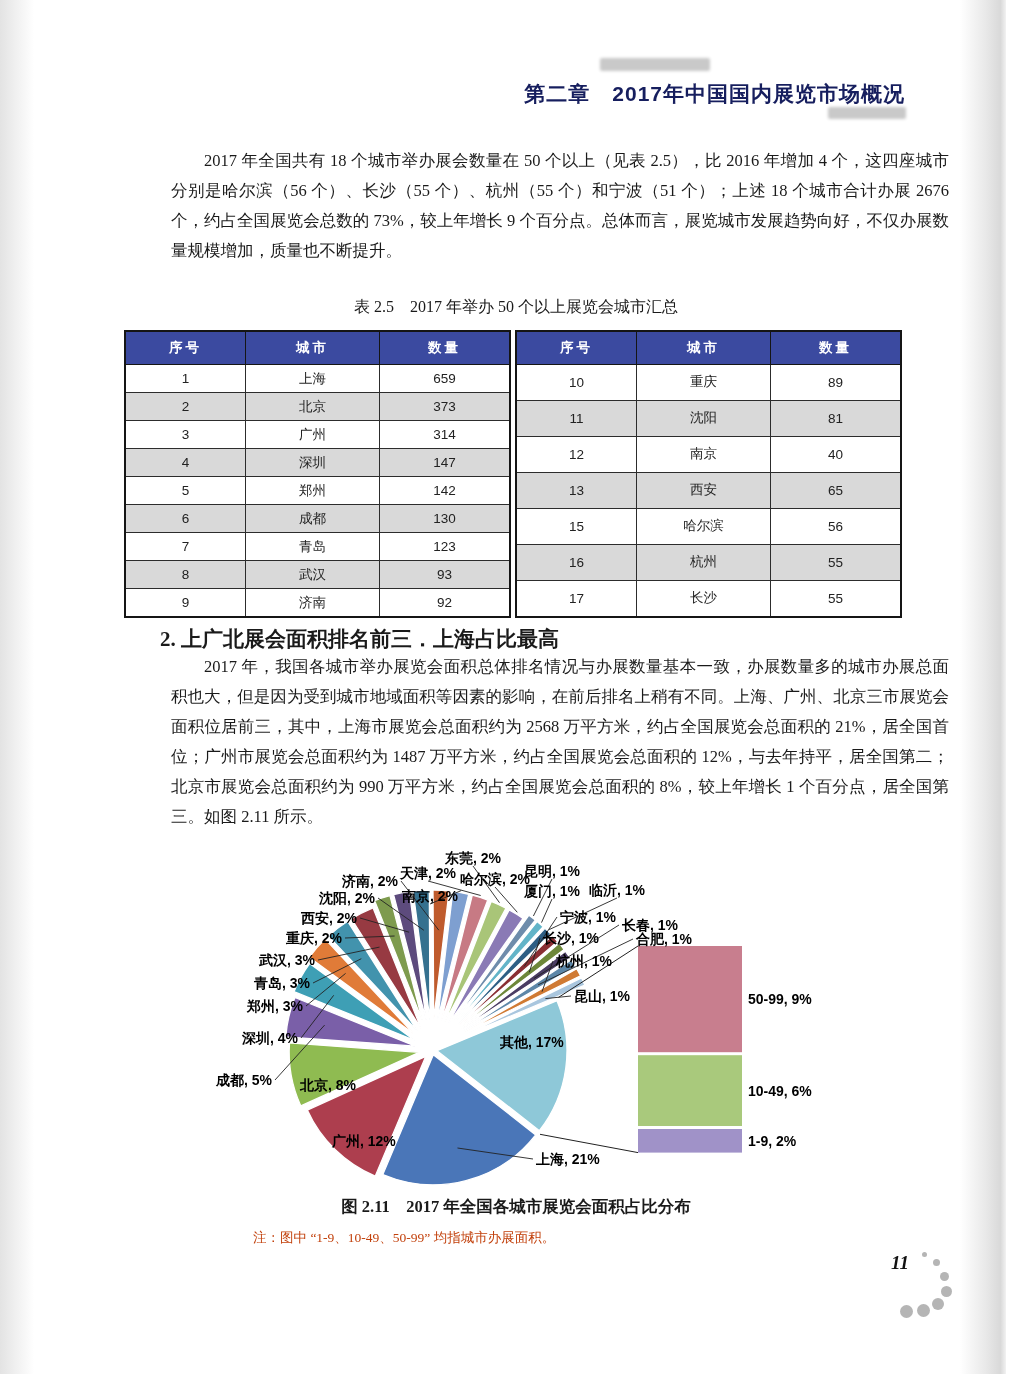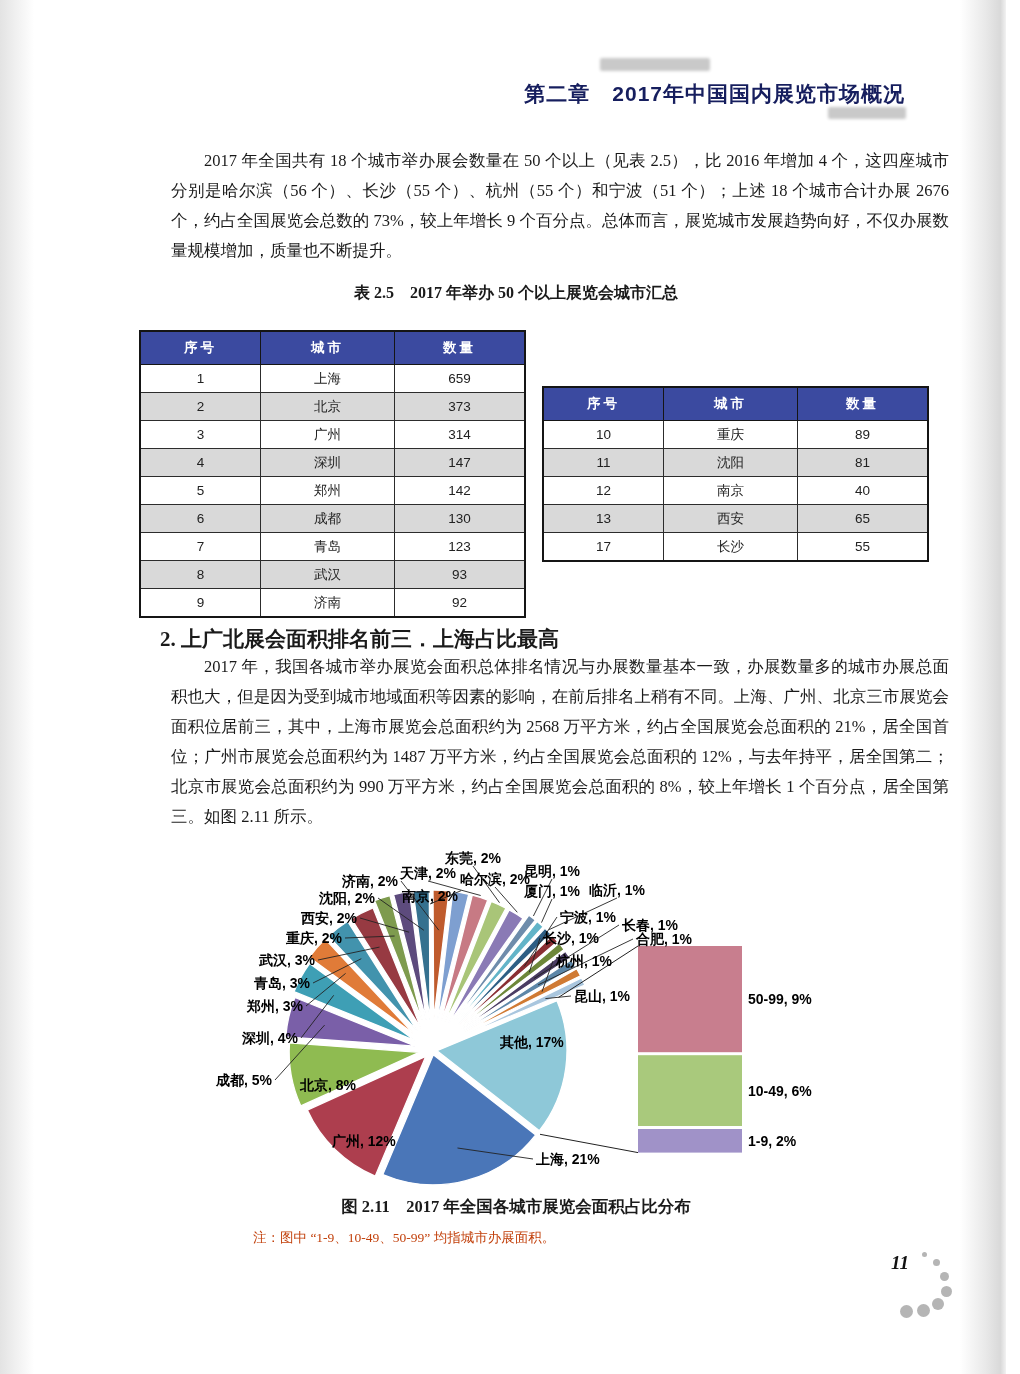--- a/index.html
+++ b/index.html
@@ -8,23 +8,23 @@
   .band{position:absolute;top:0;height:100%;pointer-events:none;}
   .band.left{left:0;width:34px;background:linear-gradient(to right,#e3e3e3,#ffffff);}
   .band.right{left:960px;width:46px;background:linear-gradient(to right,#ffffff,#e9e9e9 55%,#d9d9d9 88%,#f2f2f2);}
   .redact{position:absolute;background:#c9c9c9;filter:blur(1.5px);border-radius:2px;}
   .chapter{position:absolute;top:80px;right:115px;font-family:"Liberation Sans","DejaVu Sans",sans-serif;
            font-weight:bold;font-size:21px;letter-spacing:1px;color:#161e5e;}
   .para{position:absolute;left:127px;width:778px;font-size:16.5px;line-height:30px;
         text-align:justify;text-indent:2em;margin-left:44px;}
   #para1{top:146px;}
   #para2{top:652px;}
-  .tbl-title{position:absolute;left:127px;width:778px;top:283px;text-align:center;
-             font-weight:bold;font-size:16px;}
-  .tables{position:absolute;left:139px;top:330px;display:flex;gap:16px;align-items:center;}
+  .tbl-title{position:absolute;left:127px;width:778px;top:297px;text-align:center;
+             font-weight:normal;font-size:16px;}
+  .tables{position:absolute;left:124px;top:330px;display:flex;gap:4px;}
   table{border-collapse:collapse;table-layout:fixed;width:387px;border:2px solid #151515;
         font-family:"Liberation Sans","DejaVu Sans",sans-serif;font-size:13.5px;}
   th{background:#3b4aa0;color:#fff;font-weight:bold;height:30px;letter-spacing:3px;border:1px solid #151515;}
   td{height:25px;text-align:center;border:1px solid #2c2c2c;color:#222;}
   tbody tr:nth-child(even){background:#d9d9d9;}
   col.c1{width:120px;}col.c2{width:133px;}col.c3{width:130px;}
   .sec-head{position:absolute;left:160px;top:625px;font-weight:bold;font-size:21px;}
   .figure{position:absolute;left:115px;top:848px;width:795px;height:348px;}
   .cl{font-family:"Liberation Sans","DejaVu Sans",sans-serif;font-weight:bold;font-size:14px;fill:#000;}
   .fig-caption{position:absolute;left:127px;width:778px;top:1196px;text-align:center;
@@ -139,20 +139,30 @@
           </tr>
           <tr>
             <td>12</td>
             <td>南京</td>
             <td>40</td>
           </tr>
           <tr>
             <td>13</td>
             <td>西安</td>
             <td>65</td>
+          </tr>
+          <tr>
+            <td>15</td>
+            <td>哈尔滨</td>
+            <td>56</td>
+          </tr>
+          <tr>
+            <td>16</td>
+            <td>杭州</td>
+            <td>55</td>
           </tr>
           <tr>
             <td>17</td>
             <td>长沙</td>
             <td>55</td>
           </tr>
         </tbody>
     </table>
   </div>
 

